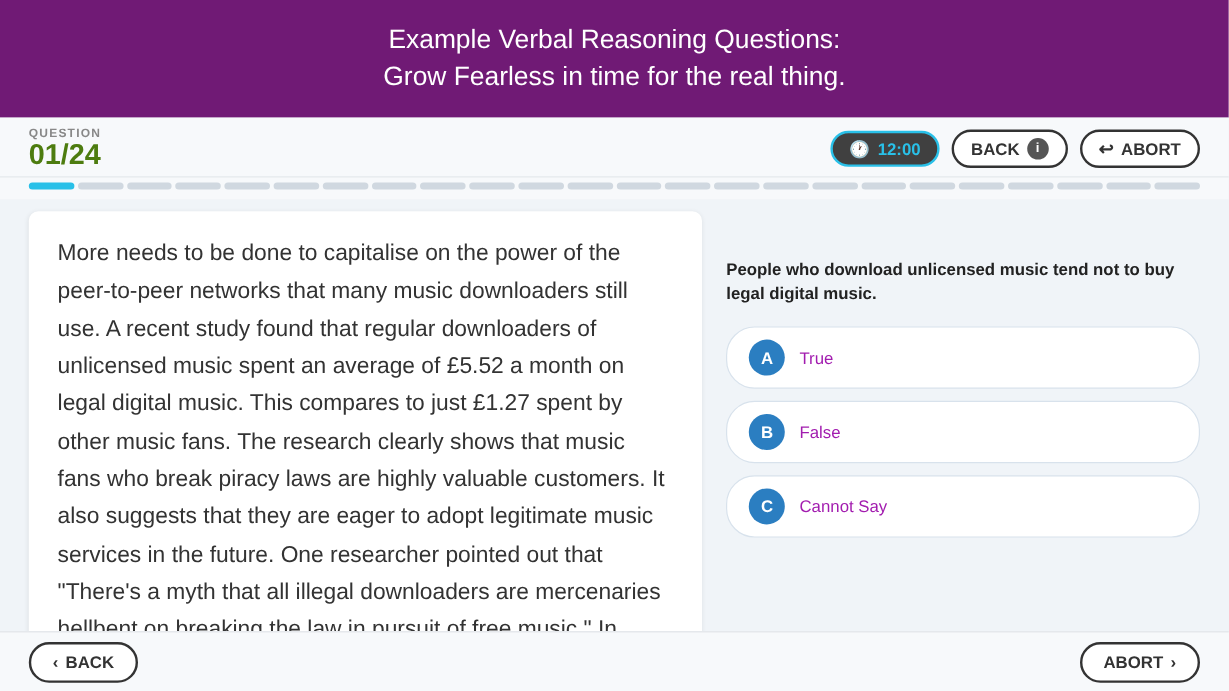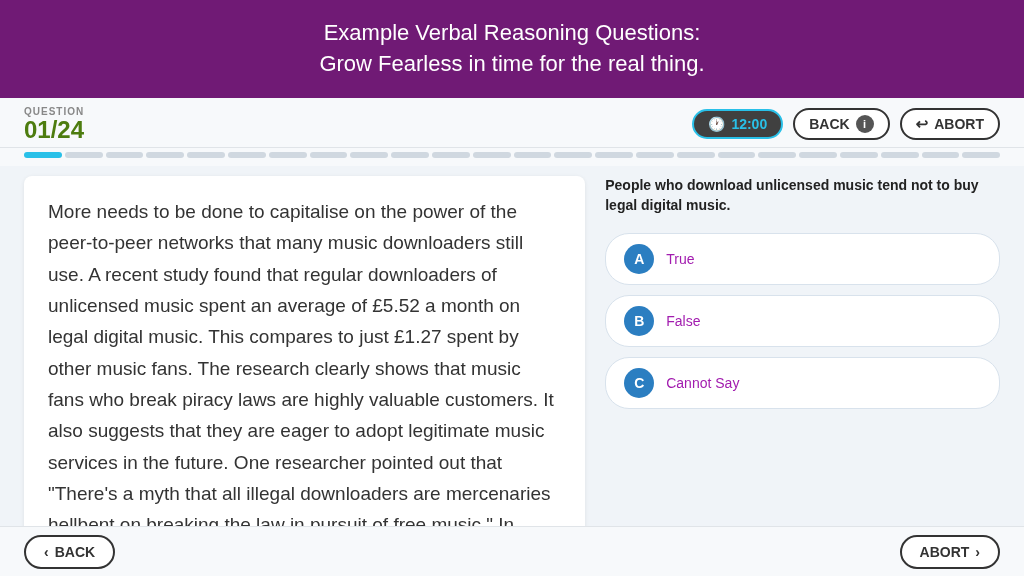--- a/index.html
+++ b/index.html
@@ -135,20 +135,21 @@
       display: flex;
       flex-direction: column;
       gap: 0;
     }
     .statement-text {
       font-size: 14px;
       font-weight: 700;
       color: #222;
       margin-bottom: 18px;
       line-height: 1.4;
+      margin-top: 39px;
     }
     .answer-option {
       display: flex;
       align-items: center;
       gap: 12px;
       border: 1.5px solid #d8e2ec;
       border-radius: 24px;
       padding: 10px 18px;
       margin-bottom: 10px;
       cursor: pointer;

